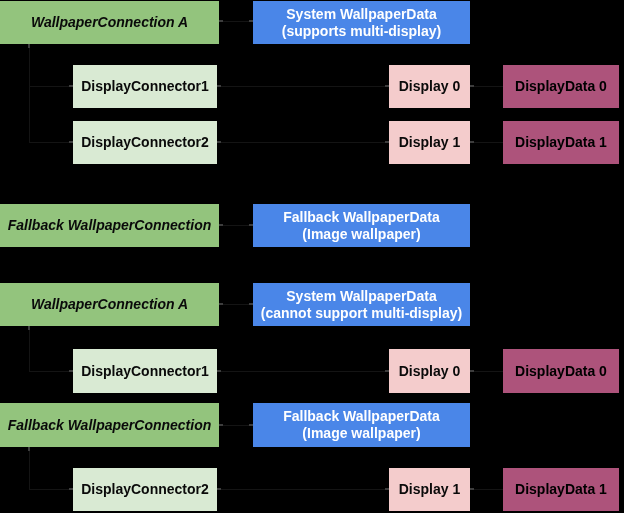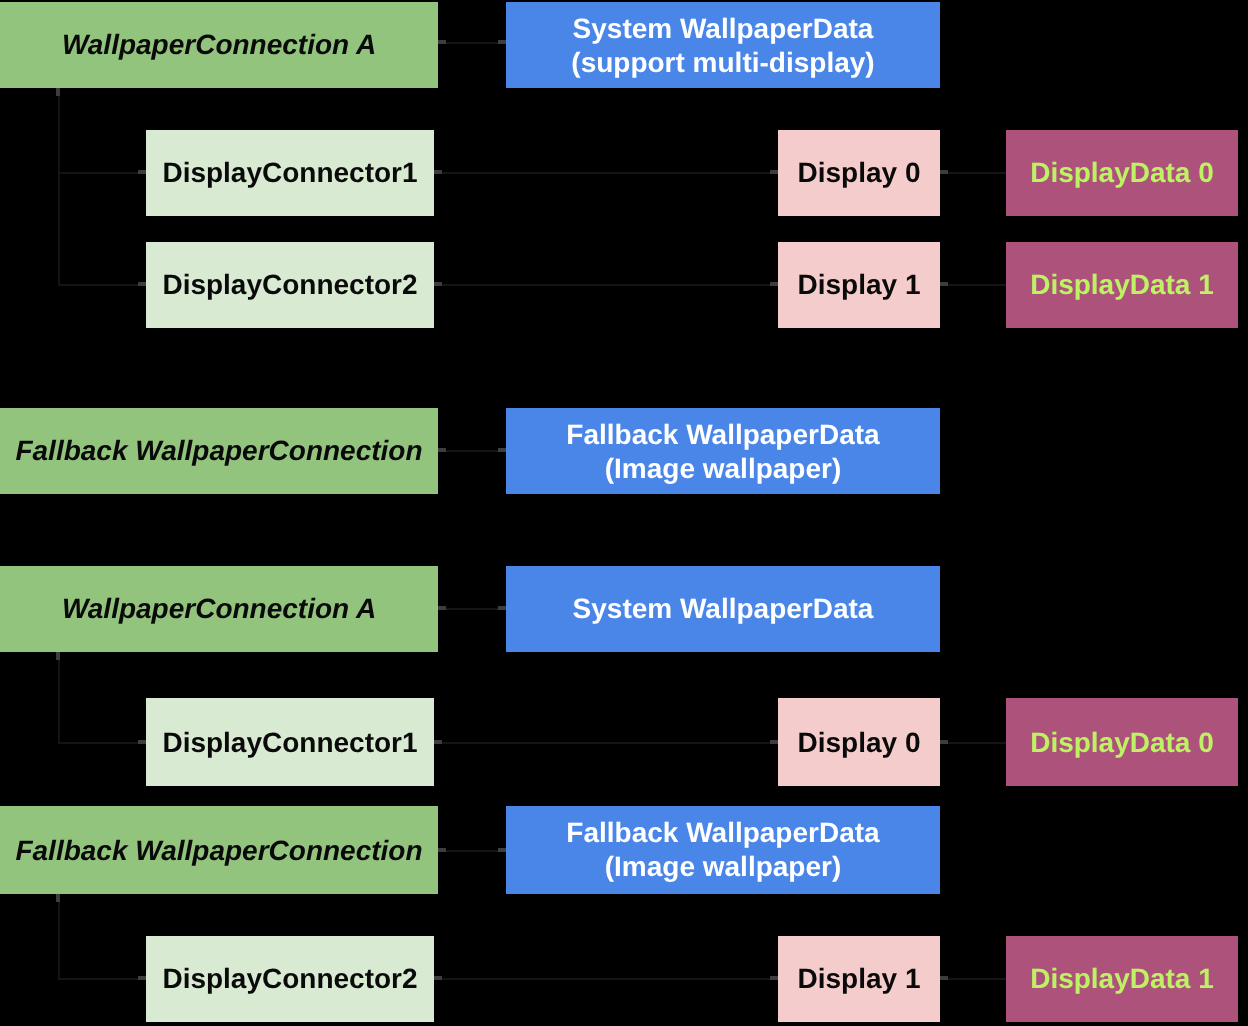--- a/index.html
+++ b/index.html
@@ -19,21 +19,21 @@
     text-align: center;
     font-size: 14px;
     font-weight: bold;
     line-height: 17px;
     box-sizing: border-box;
   }
   .c-green      { background: #93c47d; color: #0a0a0a; font-style: italic; }
   .c-lightgreen { background: #d9ead3; color: #0a0a0a; }
   .c-blue       { background: #4a86e8; color: #ffffff; }
   .c-pink       { background: #f4cccc; color: #0a0a0a; }
-  .c-magenta    { background: #ad537b; color: #bef264; }
+  .c-magenta    { background: #ad537b; color: #000000; }
   .line { position: absolute; background: #141414; }
   .stub { position: absolute; background: #3d3d3d; }
 </style>
 </head>
 <body>
 
 <div class="line" style="left:219px;top:21px;width:34px;height:1px"></div>
 <div class="line" style="left:29px;top:44px;width:1px;height:99px"></div>
 <div class="line" style="left:30px;top:86px;width:43px;height:1px"></div>
 <div class="line" style="left:30px;top:142px;width:43px;height:1px"></div>
@@ -79,21 +79,21 @@
 <div class="stub" style="left:69px;top:488px;width:4px;height:2px"></div>
 <div class="stub" style="left:217px;top:488px;width:4px;height:2px"></div>
 <div class="stub" style="left:385px;top:488px;width:4px;height:2px"></div>
 <div class="stub" style="left:470px;top:488px;width:4px;height:2px"></div>
 
 <div class="box c-green" style="left:0;top:1px;width:219px;height:43px">
   <span>WallpaperConnection A</span>
 </div>
 <div class="box c-blue" style="left:253px;top:1px;width:217px;height:43px">
   <span>System WallpaperData</span>
-  <span>(support multi-display)</span>
+  <span>(supports multi-display)</span>
 </div>
 <div class="box c-lightgreen" style="left:73px;top:65px;width:144px;height:43px">
   <span>DisplayConnector1</span>
 </div>
 <div class="box c-pink" style="left:389px;top:65px;width:81px;height:43px">
   <span>Display 0</span>
 </div>
 <div class="box c-magenta" style="left:503px;top:65px;width:116px;height:43px">
   <span>DisplayData 0</span>
 </div>
@@ -112,20 +112,21 @@
 <div class="box c-blue" style="left:253px;top:204px;width:217px;height:43px">
   <span>Fallback WallpaperData</span>
   <span>(Image wallpaper)</span>
 </div>
 
 <div class="box c-green" style="left:0;top:283px;width:219px;height:43px">
   <span>WallpaperConnection A</span>
 </div>
 <div class="box c-blue" style="left:253px;top:283px;width:217px;height:43px">
   <span>System WallpaperData</span>
+  <span>(cannot support multi-display)</span>
 </div>
 <div class="box c-lightgreen" style="left:73px;top:349px;width:144px;height:44px">
   <span>DisplayConnector1</span>
 </div>
 <div class="box c-pink" style="left:389px;top:349px;width:81px;height:44px">
   <span>Display 0</span>
 </div>
 <div class="box c-magenta" style="left:503px;top:349px;width:116px;height:44px">
   <span>DisplayData 0</span>
 </div>

